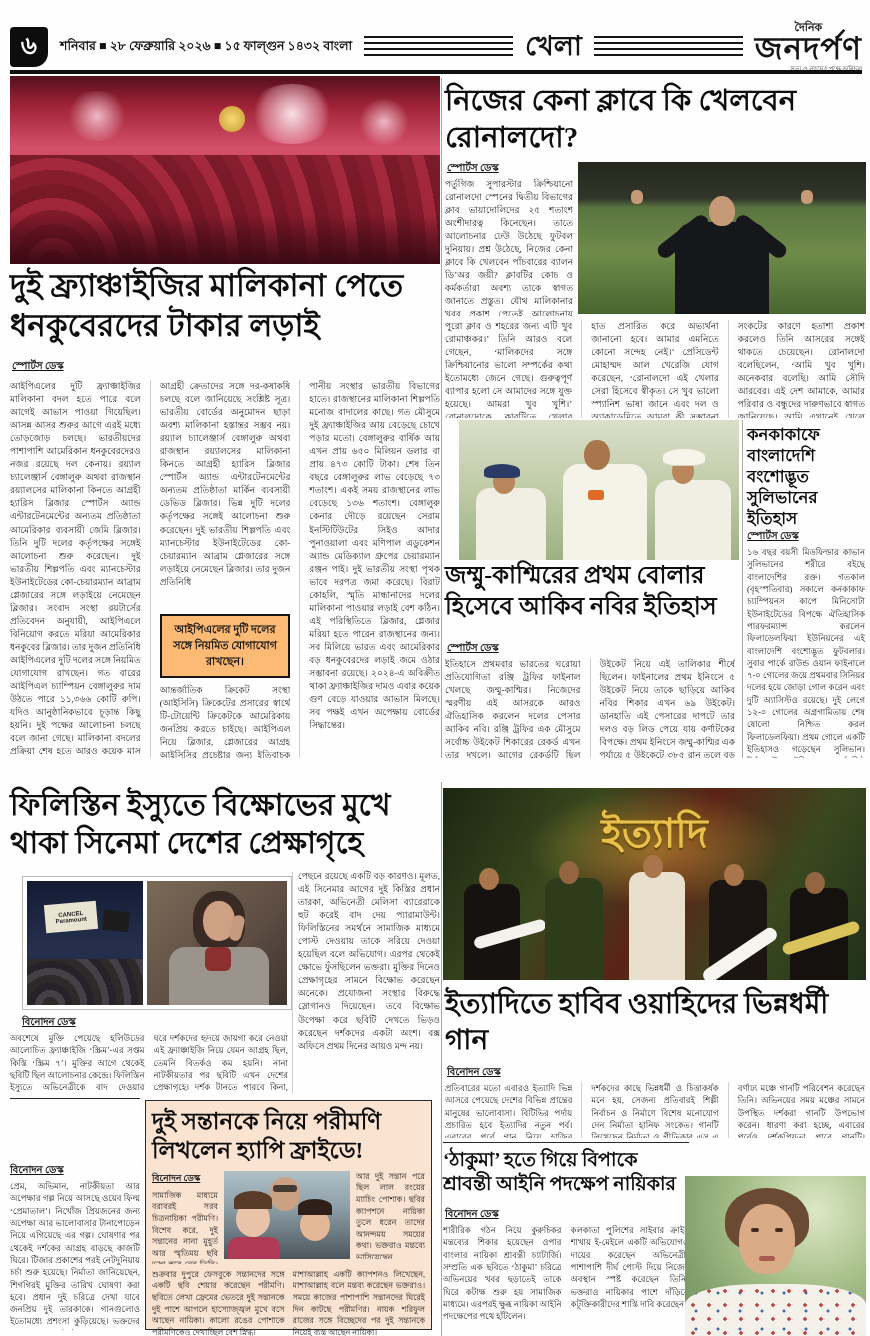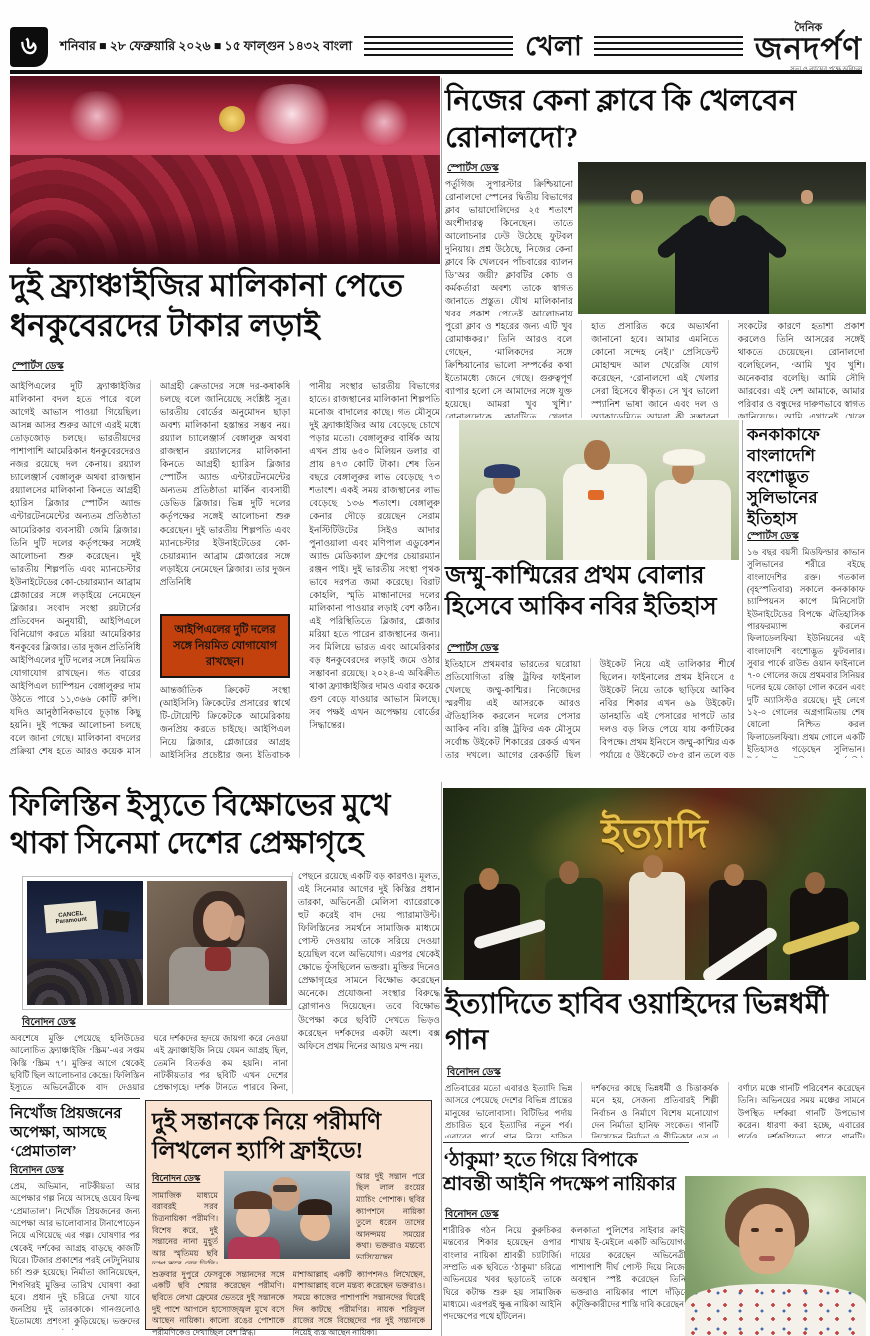--- a/index.html
+++ b/index.html
@@ -21,21 +21,21 @@
            justify-content:center;font-size:25px;font-weight:bold;border-radius:4px 4px 14px 4px;}
   .dateline{font-size:12.5px;font-weight:bold;margin-left:12px;white-space:nowrap;}
   .rules{flex:1;height:22px;margin:0 12px;
          background:repeating-linear-gradient(180deg,#161616 0 2px,transparent 2px 6px);}
   .section{font-size:27px;font-weight:bold;}
   .masthead{text-align:right;line-height:1;}
   .m-pre{font-size:11px;font-weight:bold;text-align:center;}
   .m-title{font-size:31px;font-weight:bold;letter-spacing:1px;}
   .m-tag{font-size:6.5px;color:#333;margin-top:2px;}
   .pq{border:2px solid #161616;padding:6px 4px;margin:6px 0;font-weight:bold;text-align:center;
-      font-size:11px;line-height:1.45;background:#c2410c;}
+      font-size:11px;line-height:1.45;background:#fdba74;}
   .divider{background:#8f8f8f;display:flex;align-items:center;justify-content:center;}
   .divider .tag{background:#fff;border:1px solid #555;padding:0 10px;font-size:11.5px;font-weight:bold;line-height:15px;}
   .box-peach{background:#fbe3d2;border:1px solid #2b2b2b;}
   .fig{position:absolute;}
 </style>
 </head>
 <body>
 
 <div class="page">
 
@@ -166,21 +166,20 @@
   </div>
   <div class="abs hl" style="left:445px;top:986px;width:420px;font-size:28px">ইত্যাদিতে হাবিব ওয়াহিদের ভিন্নধর্মী গান</div>
   <div class="abs byline" style="left:447px;top:1064px">বিনোদন ডেস্ক</div>
   <div class="abs cols colrule" style="left:445px;top:1082px;width:420px;height:56px">
     <div class="bodytext" style="height:56px;font-size:8.5px">প্রতিবারের মতো এবারও ইত্যাদি ভিন্ন আসরে পেয়েছে দেশের বিভিন্ন প্রান্তের মানুষের ভালোবাসা। বিটিভির পর্দায় প্রচারিত হবে ইত্যাদির নতুন পর্ব। এবারের পর্বে গান নিয়ে হাজির হয়েছেন জনপ্রিয় সংগীতশিল্পী হাবিব ওয়াহিদ।</div>
     <div class="bodytext" style="height:56px;font-size:8.5px">দর্শকদের কাছে ভিন্নধর্মী ও চিত্তাকর্ষক মনে হয়, সেজন্য প্রতিবারই শিল্পী নির্বাচন ও নির্মাণে বিশেষ মনোযোগ দেন নির্মাতা হানিফ সংকেত। গানটি লিখেছেন নির্মাতা ও গীতিকার এস এ হক অলিক এবং সুর ও সংগীত পরিচালনা করেছেন হাবিব ওয়াহিদ নিজেই। একদল যন্ত্রশিল্পী নিয়ে ইত্যাদির</div>
     <div class="bodytext" style="height:56px;font-size:8.5px">বর্ণাঢ্য মঞ্চে গানটি পরিবেশন করেছেন তিনি। অভিনয়ের সময় মঞ্চের সামনে উপস্থিত দর্শকরা গানটি উপভোগ করেন। ধারণা করা হচ্ছে, এবারের পর্বেও দর্শকপ্রিয়তা পাবে গানটি। ইত্যাদি প্রচারিত হবে আগামী শুক্রবার রাতে।</div>
   </div>
 
   <div class="abs hrule" style="left:10px;top:1098px;width:130px"></div>
-  <div class="abs hl" style="left:10px;top:1104px;width:130px;font-size:15px">নিখোঁজ প্রিয়জনের অপেক্ষা, আসছে ‘প্রেমাতাল’</div>
   <div class="abs byline" style="left:10px;top:1162px">বিনোদন ডেস্ক</div>
   <div class="abs bodytext" style="left:10px;top:1180px;width:130px;height:150px;font-size:8.5px">প্রেম, অভিমান, নাটকীয়তা আর অপেক্ষার গল্প নিয়ে আসছে ওয়েব ফিল্ম ‘প্রেমাতাল’। নিখোঁজ প্রিয়জনের জন্য অপেক্ষা আর ভালোবাসার টানাপোড়েন নিয়ে এগিয়েছে এর গল্প। ঘোষণার পর থেকেই দর্শকের আগ্রহ বাড়ছে কাজটি ঘিরে। টিজার প্রকাশের পরই নেটদুনিয়ায় চর্চা শুরু হয়েছে। নির্মাতা জানিয়েছেন, শিগগিরই মুক্তির তারিখ ঘোষণা করা হবে। প্রধান দুই চরিত্রে দেখা যাবে জনপ্রিয় দুই তারকাকে। গানগুলোও ইতোমধ্যে প্রশংসা কুড়িয়েছে। ভক্তদের প্রত্যাশা, গল্পে উঠে আসবে অপেক্ষার মানবিক দিকটিও।</div>
 
   <div class="abs box-peach" style="left:145px;top:1100px;width:287px;height:230px;padding:6px;box-sizing:border-box">
     <div class="hl" style="font-size:23px">দুই সন্তানকে নিয়ে পরীমণি লিখলেন হ্যাপি ফ্রাইডে!</div>
     <div style="display:flex;gap:6px;margin-top:5px">
       <div style="width:66px">
         <div class="byline" style="font-size:9px">বিনোদন ডেস্ক</div>
         <div class="bodytext" style="height:74px;font-size:8px;margin-top:4px">সামাজিক মাধ্যমে বরাবরই সরব চিত্রনায়িকা পরীমণি। বিশেষ করে, দুই সন্তানের নানা মুহূর্ত আর স্মৃতিময় ছবি ভাগ করে নেন তিনি। এবারও তার ব্যতিক্রম হলো না।</div>
       </div>

